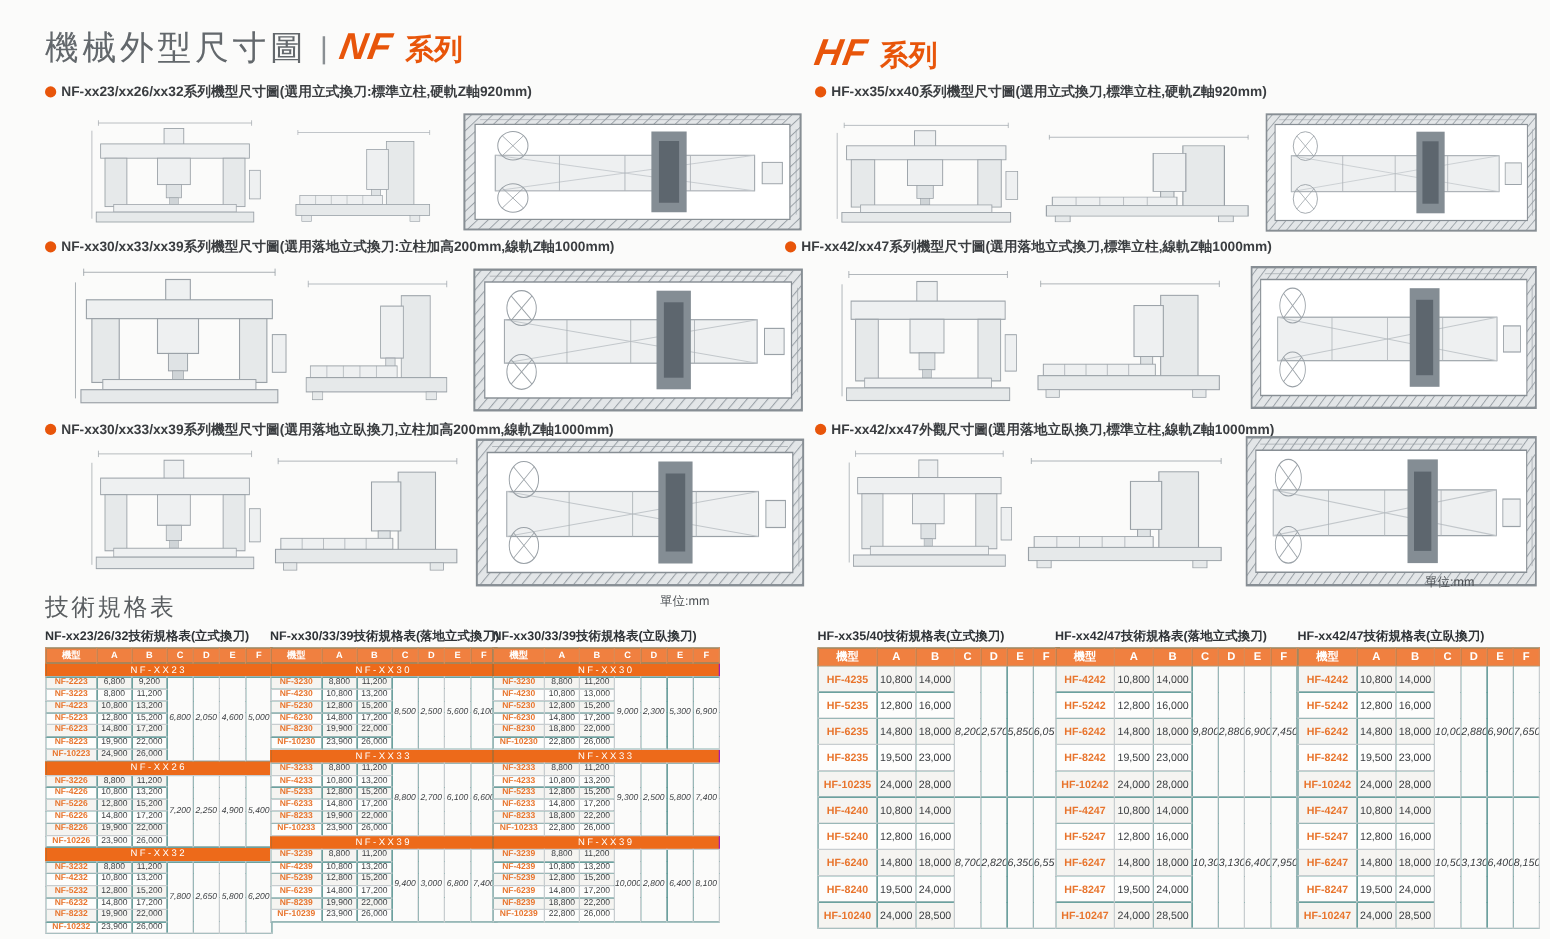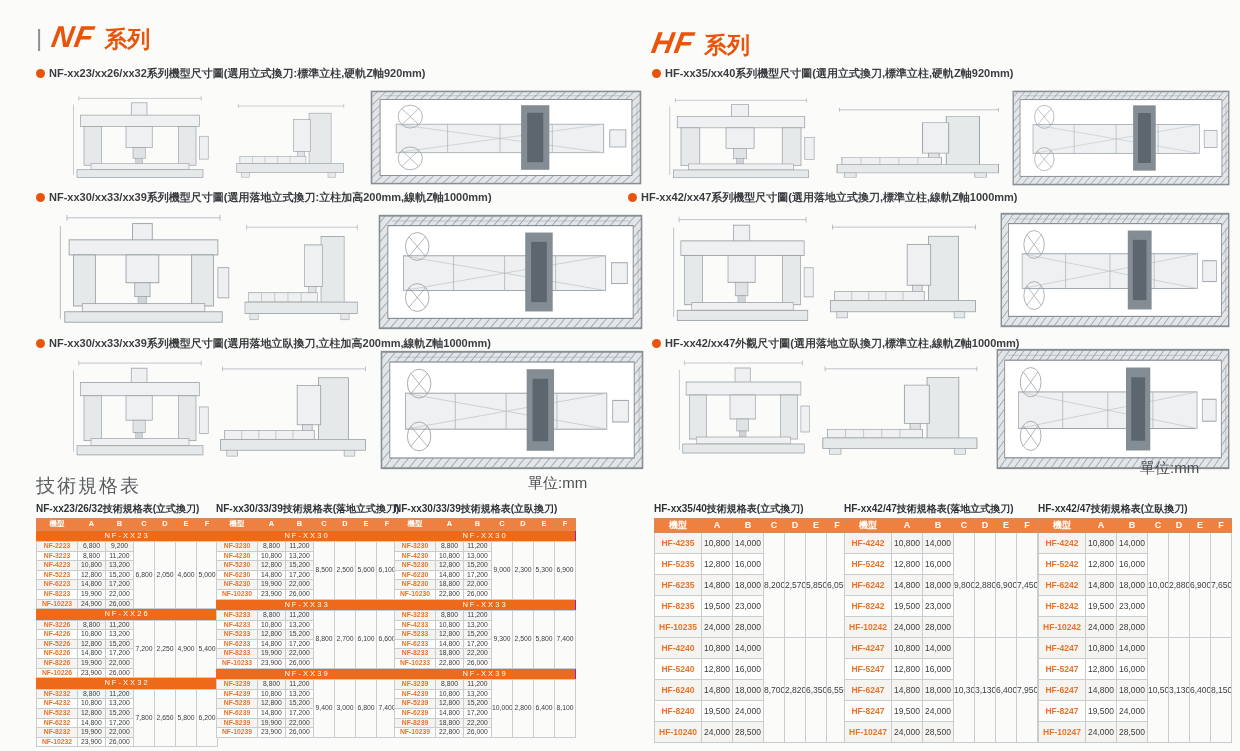--- a/index.html
+++ b/index.html
@@ -37,42 +37,43 @@
   .nf-table table.spec th:nth-child(n+4){width:20px;}
   .hf-table table.spec th:nth-child(1){width:46px;}
   .hf-table table.spec th:nth-child(2),.hf-table table.spec th:nth-child(3){width:30px;}
   .hf-table table.spec th:nth-child(n+4){width:20px;}
   table.spec td{border:1px solid #c8cdd0;text-align:center;padding:0;color:#3a3d40;overflow:hidden;}
   .nf-table table.spec td{font-size:6.8px;line-height:8.6px;}
   .hf-table table.spec td{font-size:8.5px;line-height:20px;}
   table.spec tr.even td{background:#f5f4f1;}
   table.spec tr.odd td{background:#fdfdfc;}
   table.spec td.model{color:#e8742c;font-weight:bold;}
-  table.spec td.cdef{background:#fbfbfa !important;}
+  table.spec td.cdef{background:#fbfbfa !important;font-style:italic;}
   table.spec tr.bar td{
     background:#ed6a1a;color:#fff;font-weight:normal;letter-spacing:2px;
     border-left:1px solid #ed6a1a;border-right:1px solid #a21caf;margin-left:12px;
   }
   .nf-table table.spec tr.bar td{font-size:7.6px;line-height:10.5px;}
   table.spec tr.grp td{border-top:1.5px solid #9aa1a7;}
-  .unit-label{font-size:15px;color:#4a4e52;}
+  .unit-label{font-size:10px;color:#4a4e52;}
 </style>
 </head>
 <body>
 
 <svg width="0" height="0" style="position:absolute">
   <defs>
     <pattern id="hatchp" width="6" height="6" patternUnits="userSpaceOnUse" patternTransform="rotate(45)">
       <rect width="6" height="6" fill="#e3e6e8"></rect>
       <line x1="0" y1="0" x2="0" y2="6" stroke="#9aa1a7" stroke-width="1.6"></line>
     </pattern>
   </defs>
 </svg>
 
 <div class="abs page-header" style="left:36px;top:20px">
+  <span class="main-title">機械外型尺寸圖</span>
   <span class="title-sep">|</span>
   <span class="logo">NF</span>
   <span class="series">系列</span>
 </div>
 <div class="abs page-header" style="left:652px;top:26px">
   <span class="logo">HF</span>
   <span class="series">系列</span>
 </div>
 
 <div class="abs diag-header" style="left:36px;top:66px">

